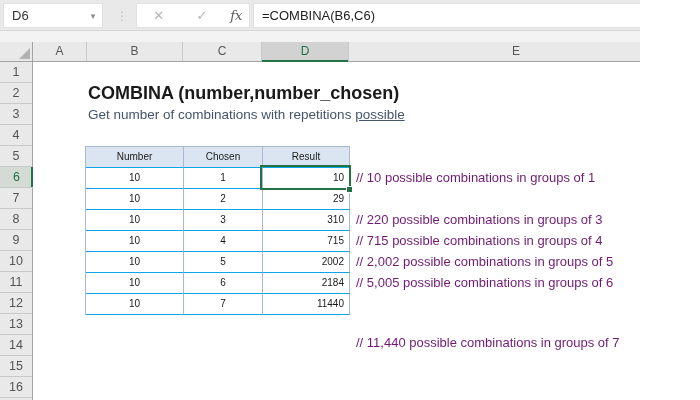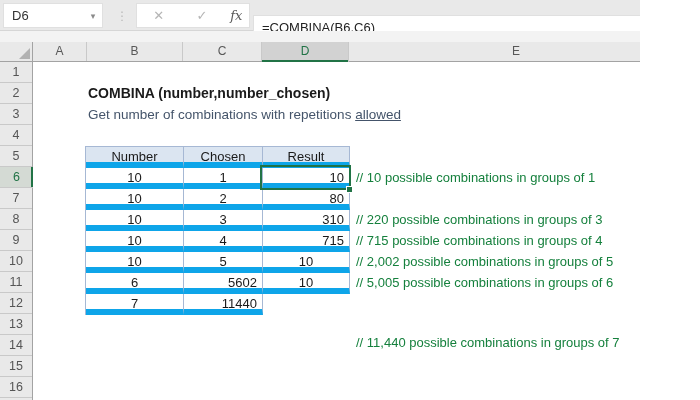--- a/index.html
+++ b/index.html
@@ -38,21 +38,21 @@
     background:#fff; border:1px solid #e0e0e0;
     display:flex; align-items:center; justify-content:space-around;
   }
   .fx-box .btn { color:#b5b5b5; font-size:13px; width:30px; text-align:center; }
   .fx-box .fx {
     color:#595959; font-family:"DejaVu Serif", serif; font-style:italic; font-size:13px;
   }
   .formula-field {
     position:absolute; left:253px; top:3px; width:447px; height:25px;
     background:#fff; border:1px solid #e0e0e0;
-    display:flex; align-items:center;margin-top:12px;
+    display:flex; align-items:center;
   }
   .formula-field .ftext { padding-left:8px; color:#222; }
 
   
   .col-headers {
     position:absolute; left:0; top:42px; width:700px; height:20px;
     background:#e9e9e9; border-bottom:1px solid #a3a3a3;
   }
   .corner-cell {
     position:absolute; left:0; top:0; width:33px; height:19px;
@@ -83,54 +83,54 @@
     border-bottom:1px solid #c9c9c9;
   }
   .row-h.sel {
     background:#d4dad4; color:#217346; width:33px;
     box-shadow:inset -2px 0 0 #217346;
   }
 
   
   .doc-title {
     position:absolute; left:88px; top:83px; height:21px; line-height:21px;
-    font-weight:bold; font-size:14px; color:#1a1a1a; white-space:nowrap;
+    font-weight:bold; font-size:18px; color:#1a1a1a; white-space:nowrap;
   }
   .doc-subtitle {
     position:absolute; left:88px; top:104px; height:21px; line-height:21px;
     font-size:13.5px; color:#44546a; white-space:nowrap;
   }
   .doc-subtitle .ul { text-decoration:underline; }
 
   .data-table {
     position:absolute; left:85px; top:146px;
     display:grid; grid-template-columns:98px 79px 87px;
     grid-auto-rows:21px;
     border-top:1px solid #a6b8d4; border-left:1px solid #a6b8d4;
   }
   .cell {
-    border-right:1px solid #a6b8d4; border-bottom:6px solid #0ea5e9;
-    line-height:20px; font-size:13px; text-align:center; color:#1a1a1a;
+    border-right:1px solid #a6b8d4; border-bottom:1px solid #0ea5e9;
+    line-height:20px; font-size:10px; text-align:center; color:#1a1a1a;
     background:#fff;
   }
   .cell.hd { background:#dbe5f1; }
   .cell.num-r { text-align:right; padding-right:5px; }
 
   .sel-border {
     position:absolute; left:260px; top:165px; width:91px; height:25px;
     border:2px solid #217346; pointer-events:none;
   }
   .fill-handle {
     position:absolute; left:346px; top:186px; width:7px; height:7px;
     background:#217346; border:1px solid #fff;
   }
 
   .comment {
     position:absolute; left:356px; height:21px; line-height:21px;
-    font-size:13px; color:#15803d; white-space:nowrap;
+    font-size:13px; color:#701a75; white-space:nowrap;
   }
 </style>
 </head>
 <body>
 
 <div id="app">
 
   <div class="formula-bar">
     <div class="name-box">
       <span class="ref">D6</span>
@@ -173,49 +173,50 @@
     <div class="row-h" style="top:189px;">10</div>
     <div class="row-h" style="top:210px;">11</div>
     <div class="row-h" style="top:231px;">12</div>
     <div class="row-h" style="top:252px;">13</div>
     <div class="row-h" style="top:273px;">14</div>
     <div class="row-h" style="top:294px;">15</div>
     <div class="row-h" style="top:315px;">16</div>
   </div>
 
   <div class="doc-title">COMBINA (number,number_chosen)</div>
-  <div class="doc-subtitle"><span>Get number of combinations with repetitions </span><span class="ul">allowed</span></div>
+  <div class="doc-subtitle"><span>Get number of combinations with repetitions </span><span class="ul">possible</span></div>
 
   <div class="data-table">
     <div class="cell hd">Number</div>
     <div class="cell hd">Chosen</div>
     <div class="cell hd">Result</div>
 
     <div class="cell">10</div>
     <div class="cell">1</div>
     <div class="cell num-r">10</div>
 
     <div class="cell">10</div>
     <div class="cell">2</div>
-    <div class="cell num-r">80</div>
+    <div class="cell num-r">29</div>
 
     <div class="cell">10</div>
     <div class="cell">3</div>
     <div class="cell num-r">310</div>
 
     <div class="cell">10</div>
     <div class="cell">4</div>
     <div class="cell num-r">715</div>
 
     <div class="cell">10</div>
     <div class="cell">5</div>
+    <div class="cell num-r">2002</div>
 
     <div class="cell">10</div>
     <div class="cell">6</div>
-    <div class="cell num-r">5602</div>
+    <div class="cell num-r">2184</div>
 
     <div class="cell">10</div>
     <div class="cell">7</div>
     <div class="cell num-r">11440</div>
   </div>
 
   <div class="sel-border"></div>
   <div class="fill-handle"></div>
 
   <div class="comment" style="top:167px;">// 10 possible combinations in groups of 1</div>

